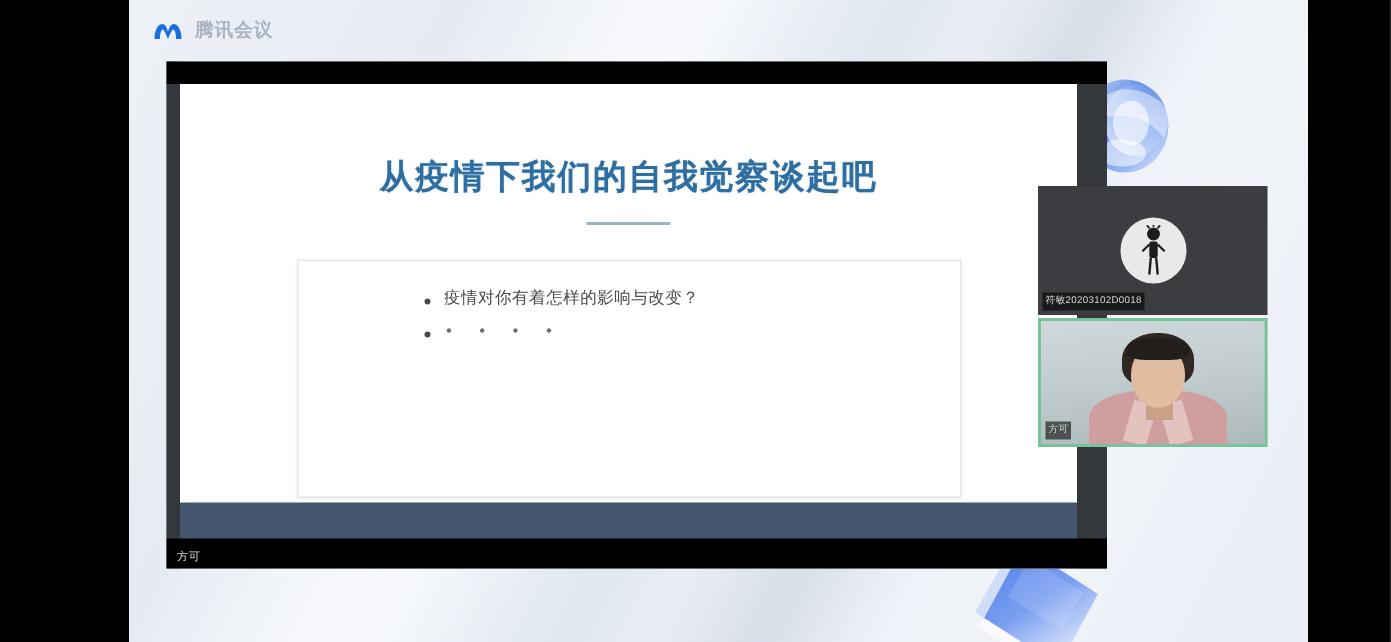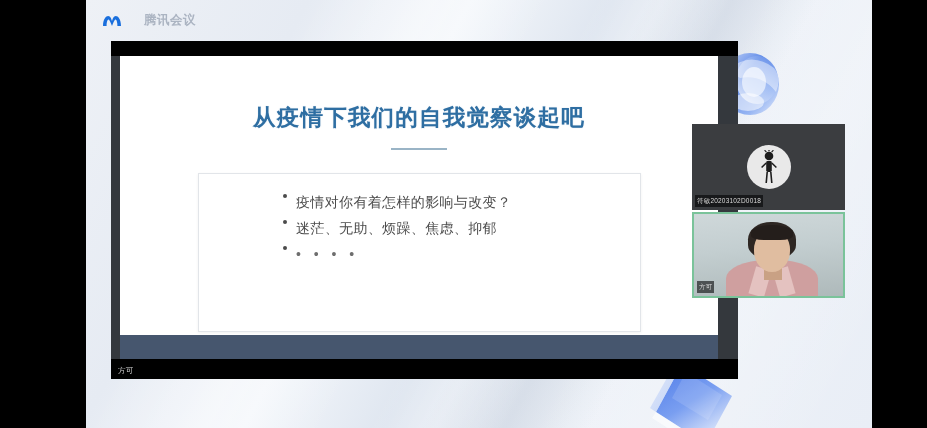--- a/index.html
+++ b/index.html
@@ -58,21 +58,21 @@
 
   
   .brand-bar {
     position: absolute;
     left: 0; top: 0;
     width: 786px;
     height: 41px;
     display: flex;
     align-items: center;
     padding-left: 16px;
-    gap: 22px;
+    gap: 8px;
   }
   .brand-logo-svg { display: block; }
   .brand-name {
     font-size: 12.5px;
     font-weight: 700;
     color: #9aa4b4;
     letter-spacing: .5px;
     filter: blur(0.45px);
     opacity: .78;
   }
@@ -158,27 +158,28 @@
     left: 78px; top: 117px;
     width: 443px; height: 159px;
     background: #ffffff;
     border: 1px solid #e2e5e9;
     box-shadow: 0 1px 3px rgba(0,0,0,0.06);
     padding: 20px 0 0 0;
   }
   .bullet-list { list-style: none; }
   .bullet-item {
     display: flex;
+    align-items: center;
     gap: 9px;
     padding-left: 84px;
     margin-bottom: 8.5px;
-    font-size: 14px;
+    font-size: 11px;
     line-height: 1.25;
     color: #4b4b4b;
-    font-family: Liberation Sans, sans-serif;
+    font-family: Liberation Mono, monospace;
     letter-spacing: .35px;
     white-space: nowrap;
   }
   .bullet-dot {
     width: 4px; height: 4px;
     border-radius: 50%;
     background: #4b4b4b;
     flex: 0 0 auto;
   }
   .bullet-item.is-ellipsis { margin-top: 2px; }
@@ -359,24 +360,20 @@
 
         <div class="slide-title">从疫情下我们的自我觉察谈起吧</div>
         <div class="title-rule"></div>
 
         <div class="content-card">
           <ul class="bullet-list">
             <li class="bullet-item">
               <span class="bullet-dot"></span>
               <span class="bullet-text">疫情对你有着怎样的影响与改变？</span>
             </li>
-            <li class="bullet-item">
-              <span class="bullet-dot"></span>
-              <span class="bullet-text">迷茫、无助、烦躁、焦虑、抑郁</span>
-            </li>
             <li class="bullet-item is-ellipsis">
               <span class="bullet-dot"></span>
               <span class="bullet-text">• • • •</span>
             </li>
           </ul>
         </div>
       </div>
 
       <div class="letterbox-bottom">
         <span class="screen-nameplate">方可</span>

